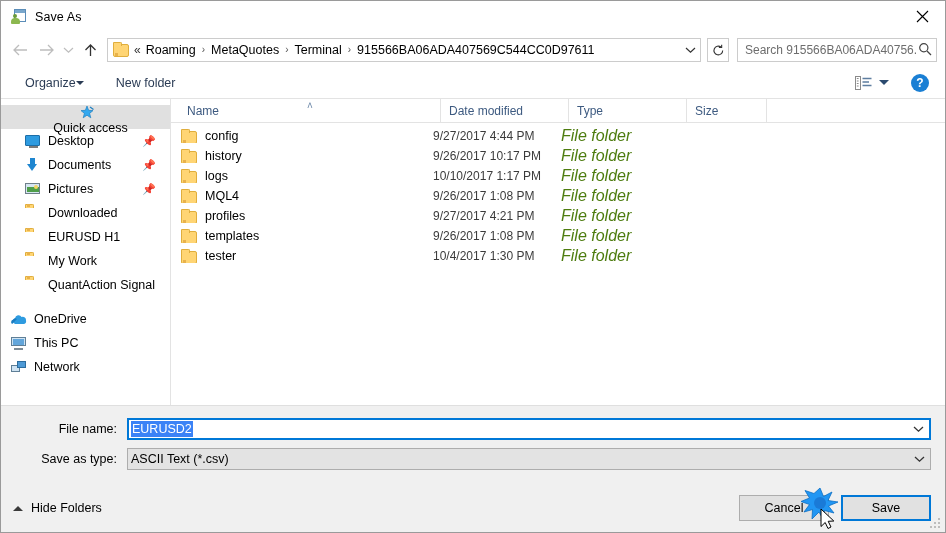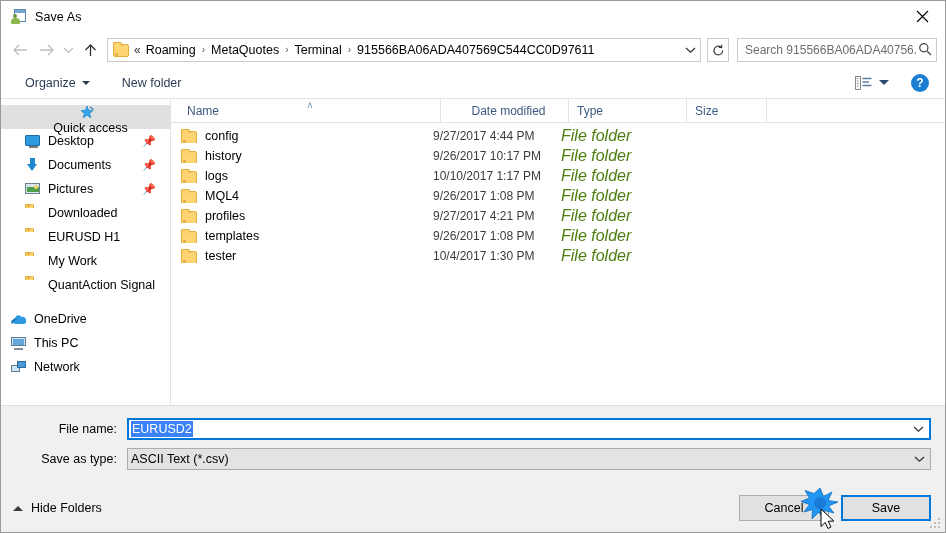--- a/index.html
+++ b/index.html
@@ -184,21 +184,21 @@
     background: #ffffff;
     border-bottom: 1px solid #e3e3e3;
     display: flex;
     align-items: center;
     padding: 0 10px 0 16px;
   }
   .cmd-item {
     font-size: 12.5px;
     color: #2b3c55;
     padding: 4px 8px;
-    display: flex; align-items: center; gap: 6px;
+    display: flex; align-items: center; 
   }
   .cmd-spacer { flex: 1 1 auto; }
   .tri-down {
     width: 0; height: 0;
     border-left: 4px solid transparent;
     border-right: 4px solid transparent;
     border-top: 4px solid #2b3c55;
   }
   .viewicon {
     display: flex; align-items: center; gap: 7px;
@@ -335,21 +335,21 @@
     color: #3d5a80;
     padding-left: 8px;
     height: 24px;
     line-height: 24px;
     border-right: 1px solid #e3e3e3;
     position: relative;
     white-space: nowrap;
     overflow: hidden;
   }
   .ch.c-name { width: 262px; flex: 0 0 262px; margin-left: 8px; }
-  .ch.c-date { width: 128px; flex: 0 0 128px; text-align: center; }
+  .ch.c-date { width: 128px; flex: 0 0 128px; }
   .ch.c-type { width: 118px; flex: 0 0 118px; }
   .ch.c-size { width: 80px;  flex: 0 0 80px; }
   .sortmark {
     position: absolute;
     left: 128px; top: -5px;
     color: #6b87a8;
     font-size: 10px;
   }
   .rows { flex: 1 1 auto; overflow: hidden; padding-top: 3px;}
   .frow {

